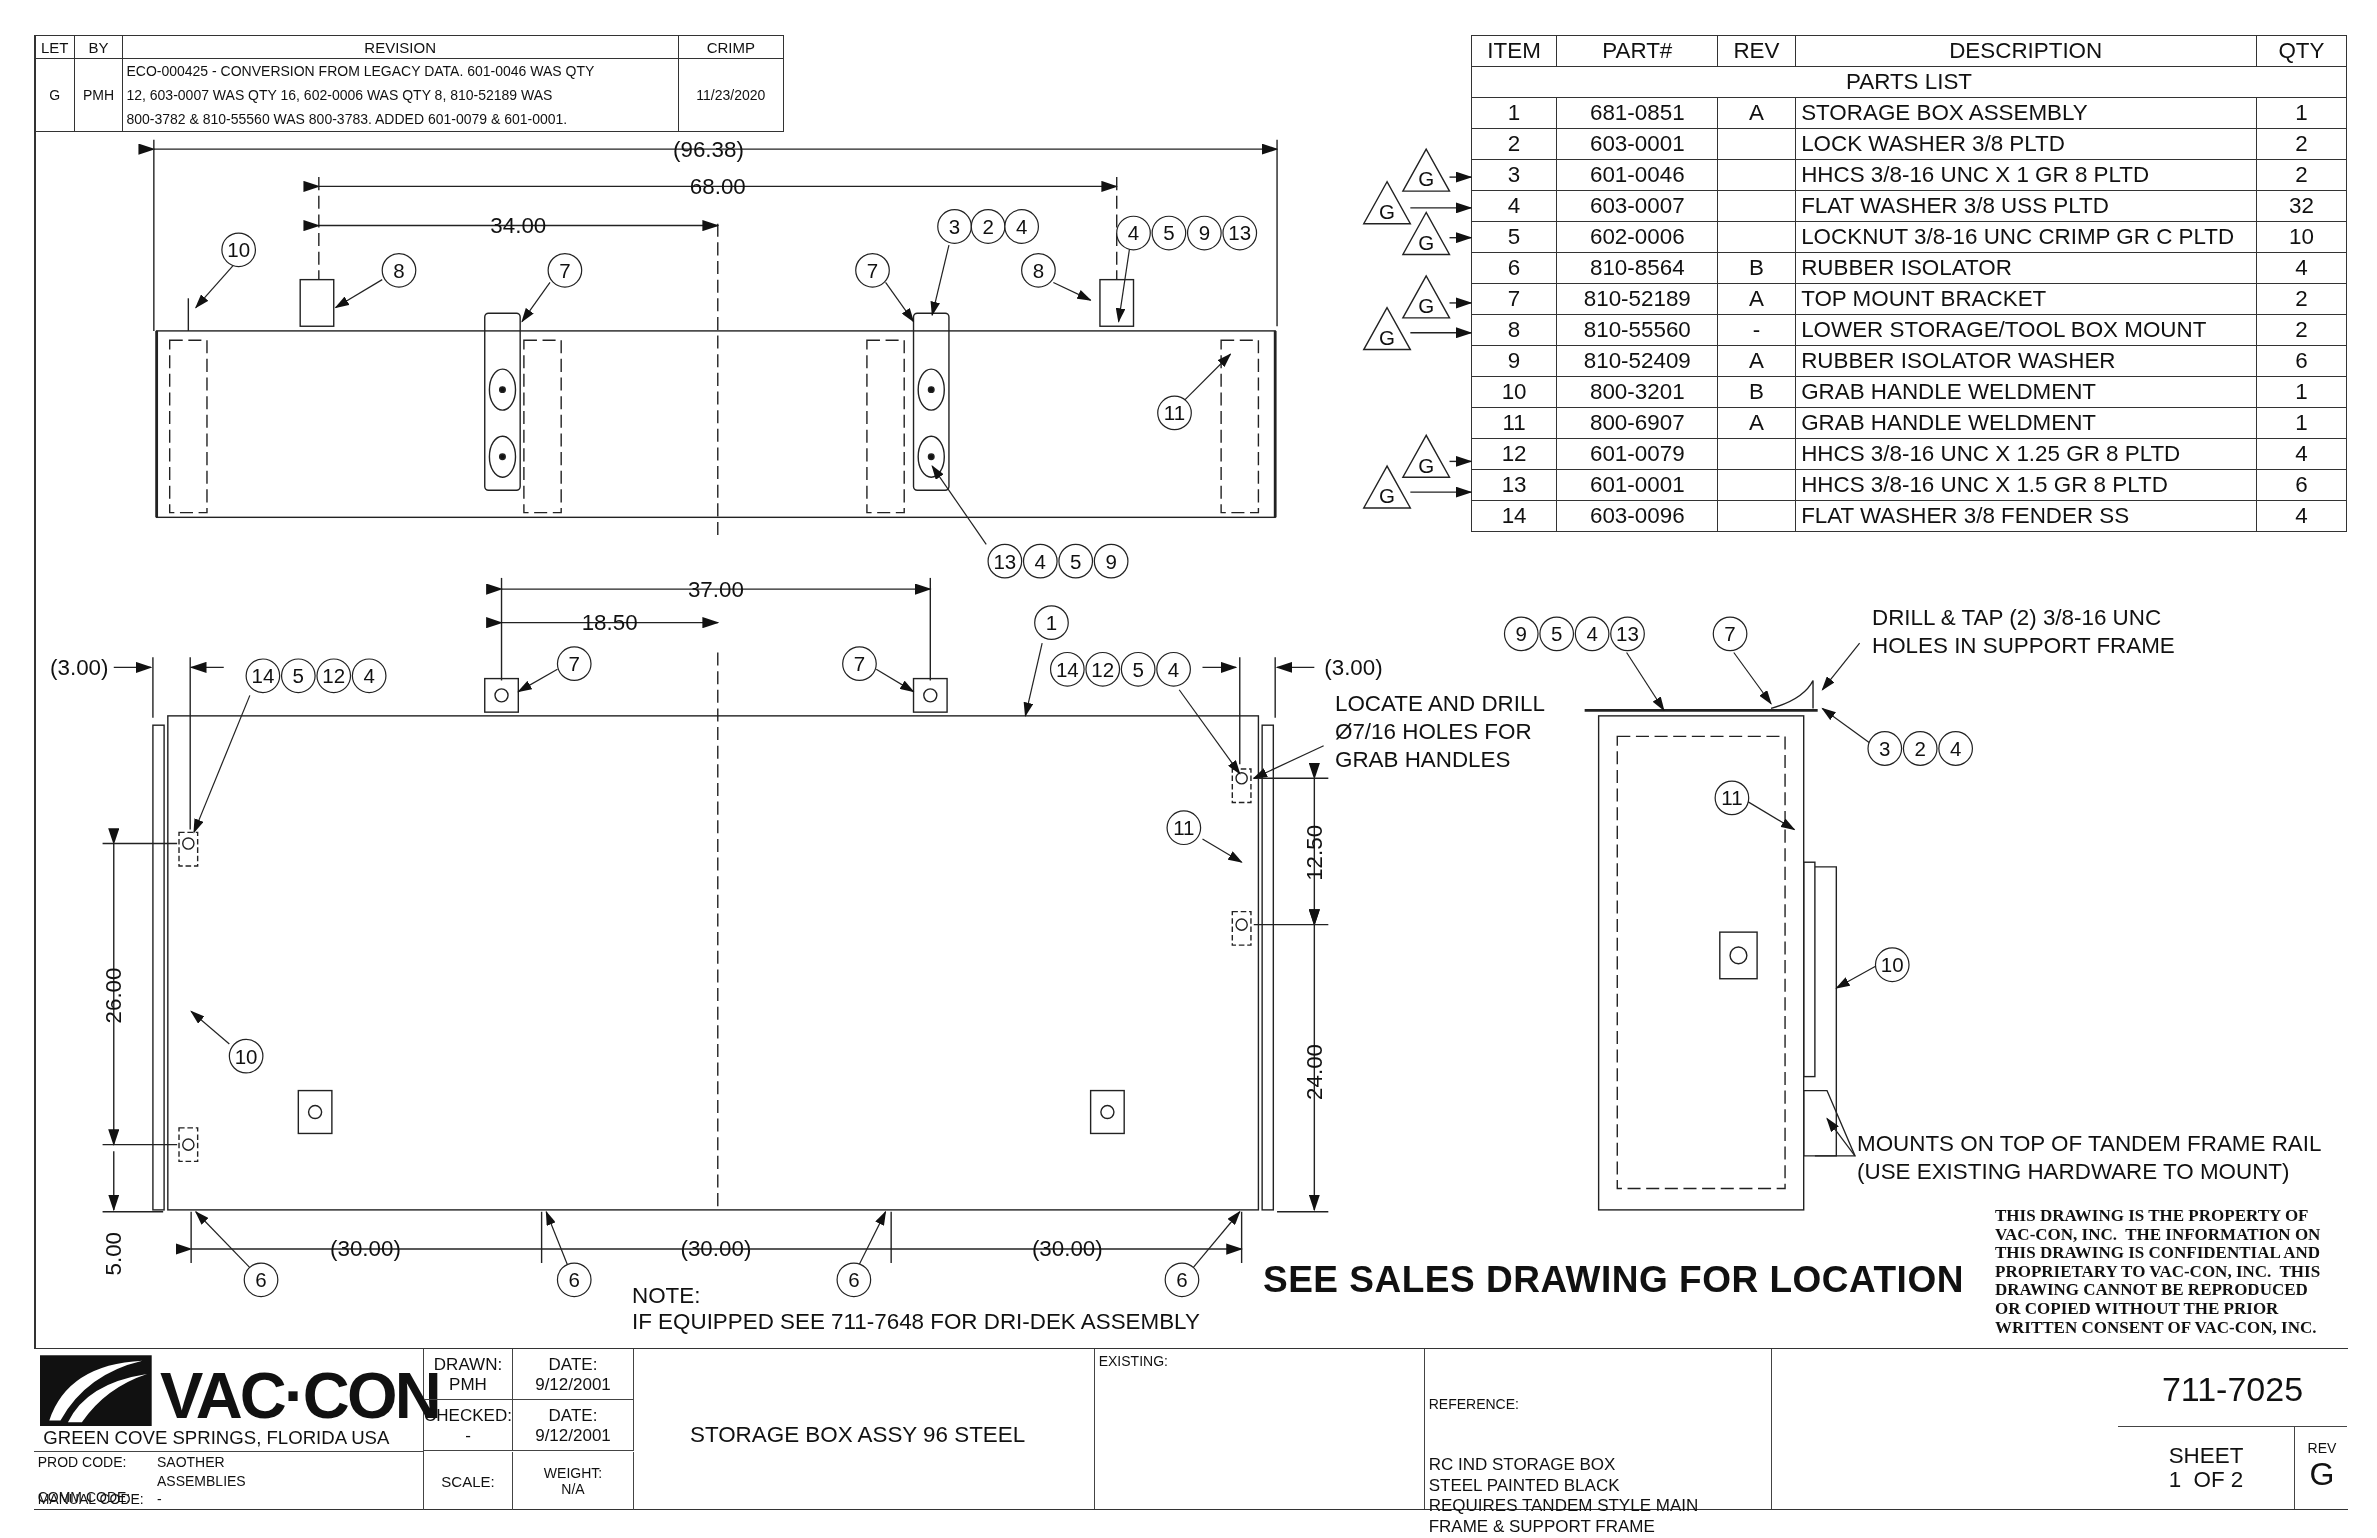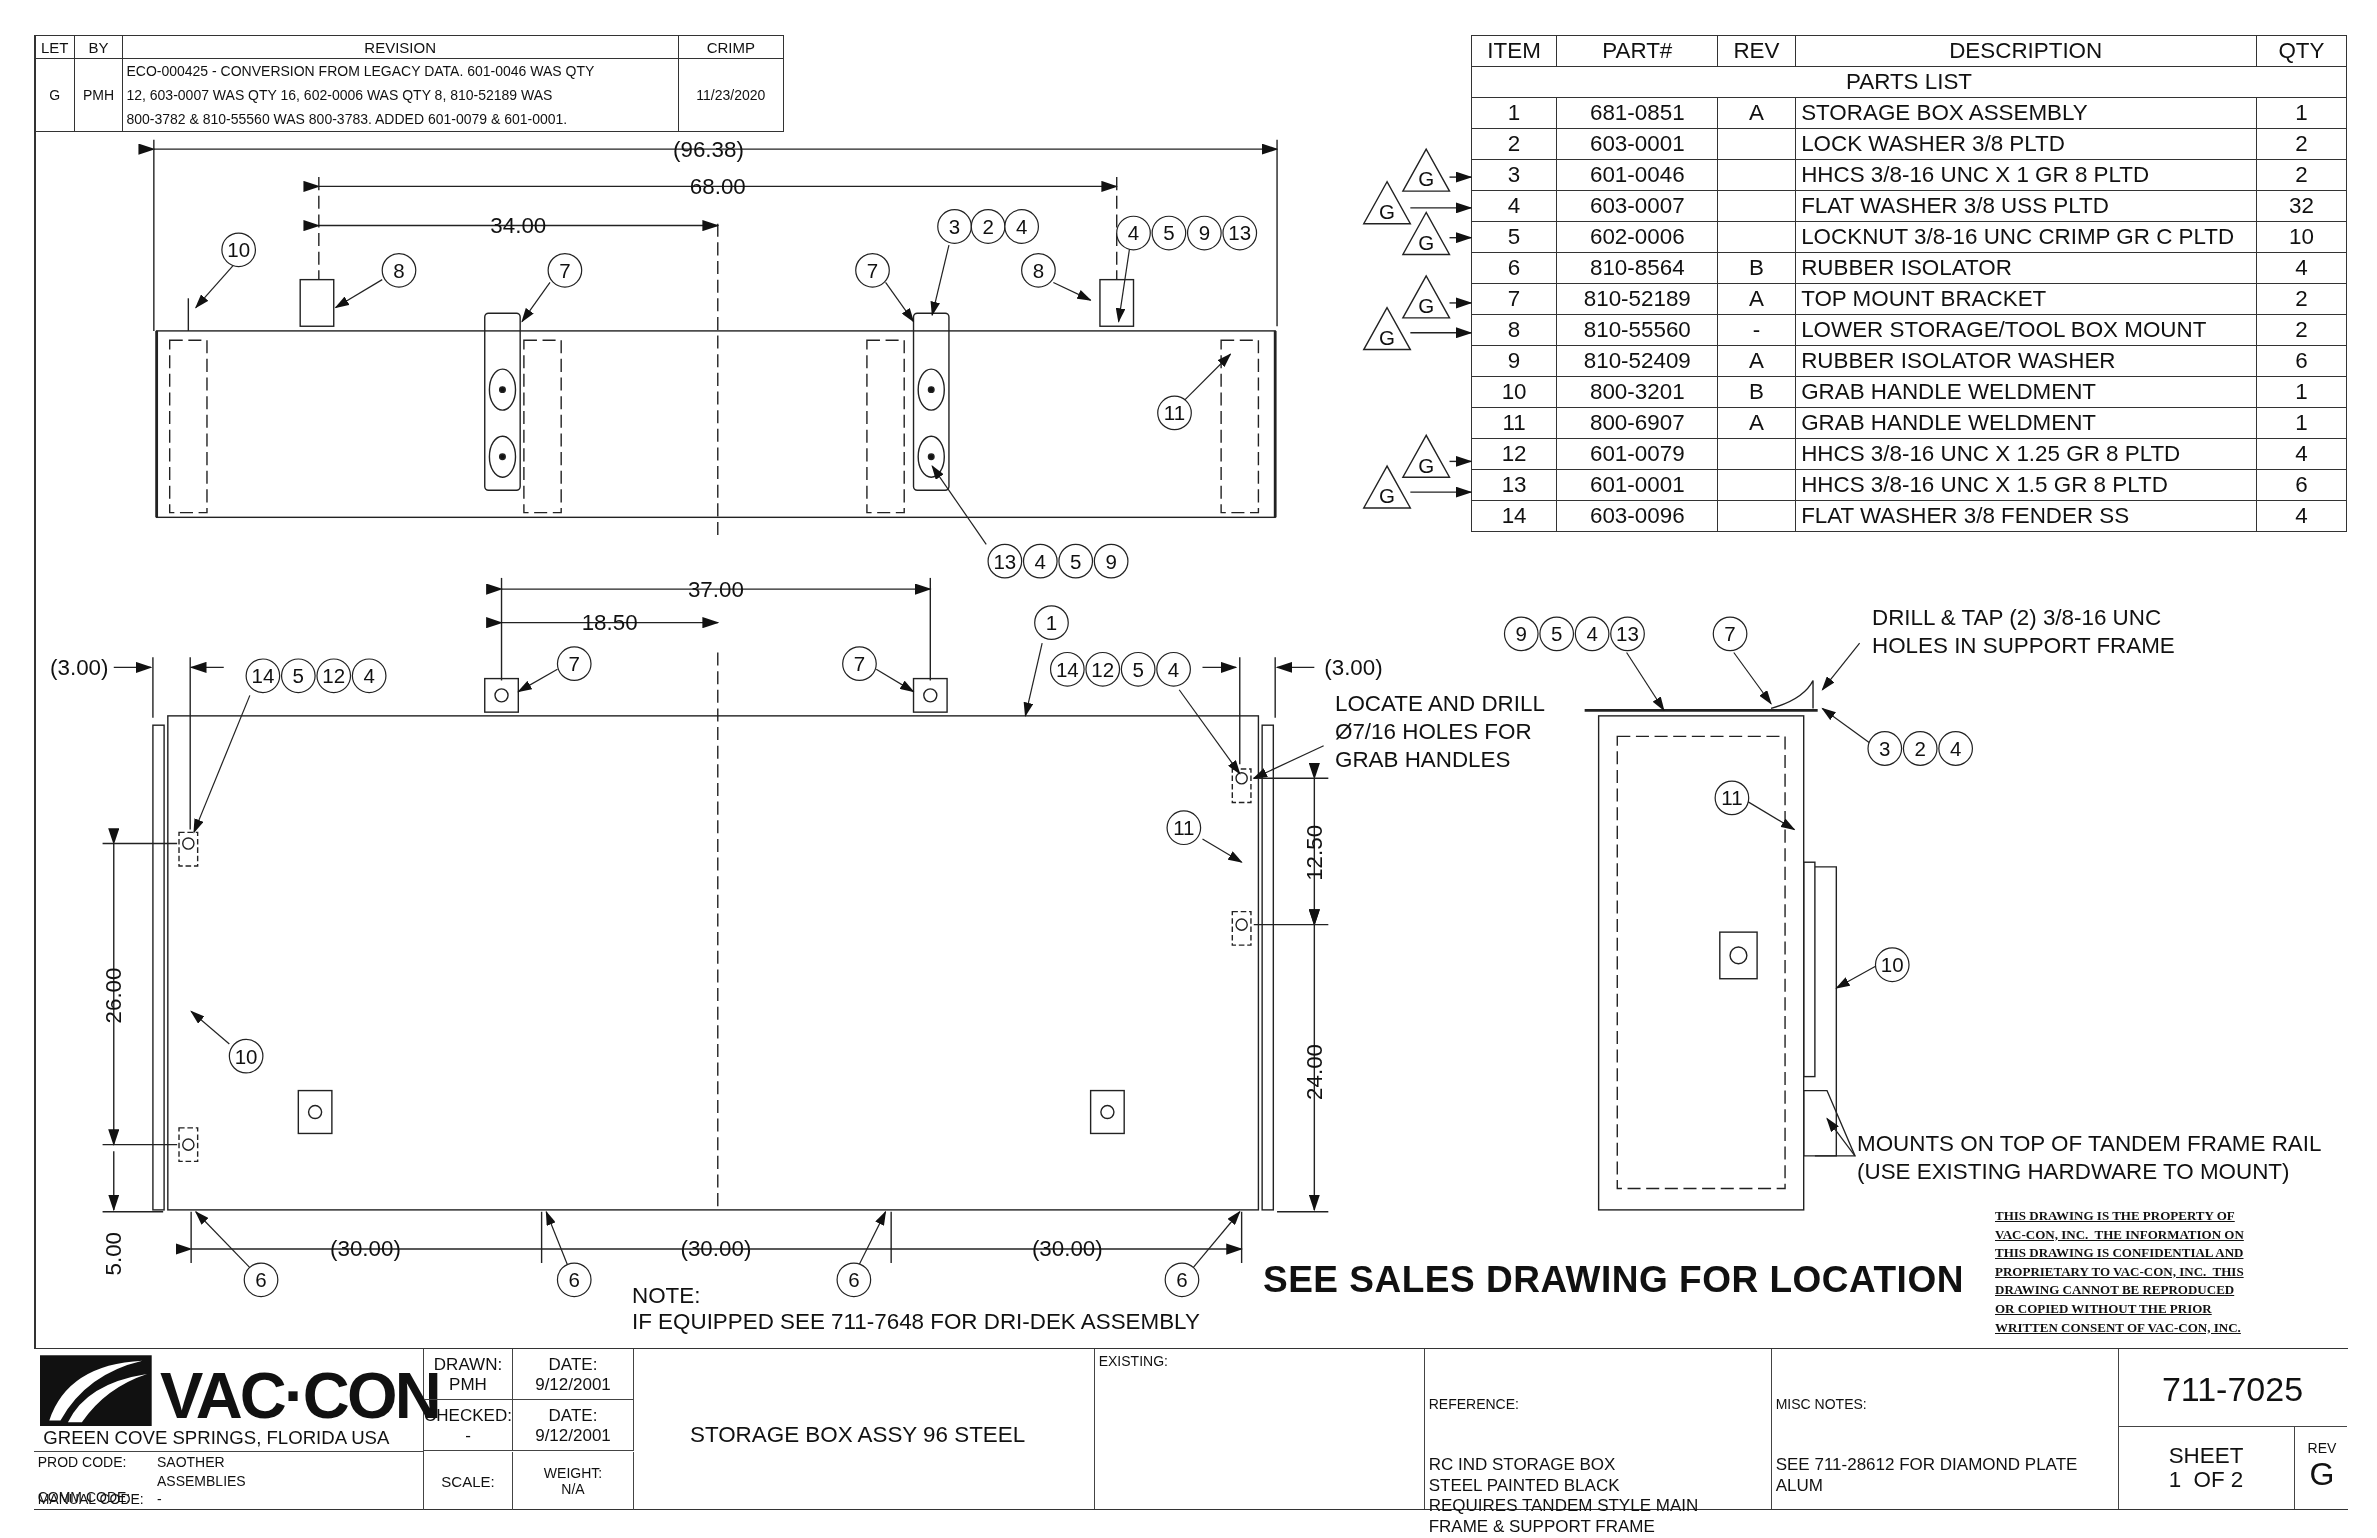--- a/index.html
+++ b/index.html
@@ -12,21 +12,21 @@
   .rev-table td{line-height:26px;}
   .parts{position:absolute;left:1471px;top:35px;width:876px;font-size:22.4px;}
   .parts th,.parts td{border:1.4px solid #333;padding:0 5.6px;font-weight:normal;height:30px;line-height:30px;}
   .parts th{text-align:center;}
   .parts td.c{text-align:center;}
   .parts .title{font-size:22.4px;}
   .frame-left{position:absolute;left:34px;top:35px;width:1.9px;height:1314px;background:#333;}
   .svgwrap{position:absolute;left:0;top:0;}
   .note{position:absolute;font-size:22.4px;line-height:28px;white-space:pre;}
   .bigsee{position:absolute;left:1263px;top:1259px;font-size:37px;font-weight:bold;letter-spacing:0.5px;}
-  .prop{position:absolute;left:1995px;top:1207px;font-family:"Liberation Serif",serif;font-weight:bold;font-size:13px;line-height:18.6px;white-space:pre;text-decoration:underline;}
+  .prop{position:absolute;left:1995px;top:1207px;font-family:"Liberation Serif",serif;font-weight:bold;font-size:17px;line-height:18.6px;white-space:pre;}
   .tb{position:absolute;left:34px;top:1348px;width:2314px;height:160px;border-top:1.9px solid #333;border-bottom:1.9px solid #333;}
   .cell{position:absolute;border-right:1.4px solid #444;box-sizing:border-box;}
   .small{font-size:14px;}
   .ctr{text-align:center;}
 </style>
 </head>
 <body>
 
 <table class="rev-table">
   <tbody>
@@ -501,25 +501,20 @@
   <div class="cell small" style="left:1061px;top:0;width:330px;height:160px;padding:3.7px;">
     <div>EXISTING:</div>
   </div>
   <div class="cell" style="left:1391px;top:0;width:347px;height:160px;padding:3.7px;font-size:17px;line-height:20.5px;white-space:pre;">
     <div class="small">REFERENCE:</div>
     <div>RC IND STORAGE BOX
 STEEL PAINTED BLACK
 REQUIRES TANDEM STYLE MAIN
 FRAME &amp; SUPPORT FRAME</div>
   </div>
-  <div class="cell" style="left:1738px;top:0;width:347px;height:160px;padding:3.7px;font-size:17px;line-height:20.5px;white-space:pre;">
-    <div class="small">MISC NOTES:</div>
-    <div>SEE 711-28612 FOR DIAMOND PLATE
-ALUM</div>
-  </div>
   <div class="cell ctr" style="left:2084px;top:0;width:229px;height:78px;border-bottom:1.4px solid #444;border-right:none;font-size:34px;padding-top:20.5px;">711-7025</div>
   <div class="cell ctr" style="left:2084px;top:78px;width:177px;height:82px;font-size:22.4px;padding-top:17px;line-height:24px;">
     <div>SHEET</div>
     <div style="white-space:pre">1  OF 2</div>
   </div>
   <div class="cell ctr" style="left:2262px;top:78px;width:52px;height:82px;border-right:none;padding-top:13px;">
     <div class="small">REV</div>
     <div style="font-size:32px">G</div>
   </div>
 </div>

